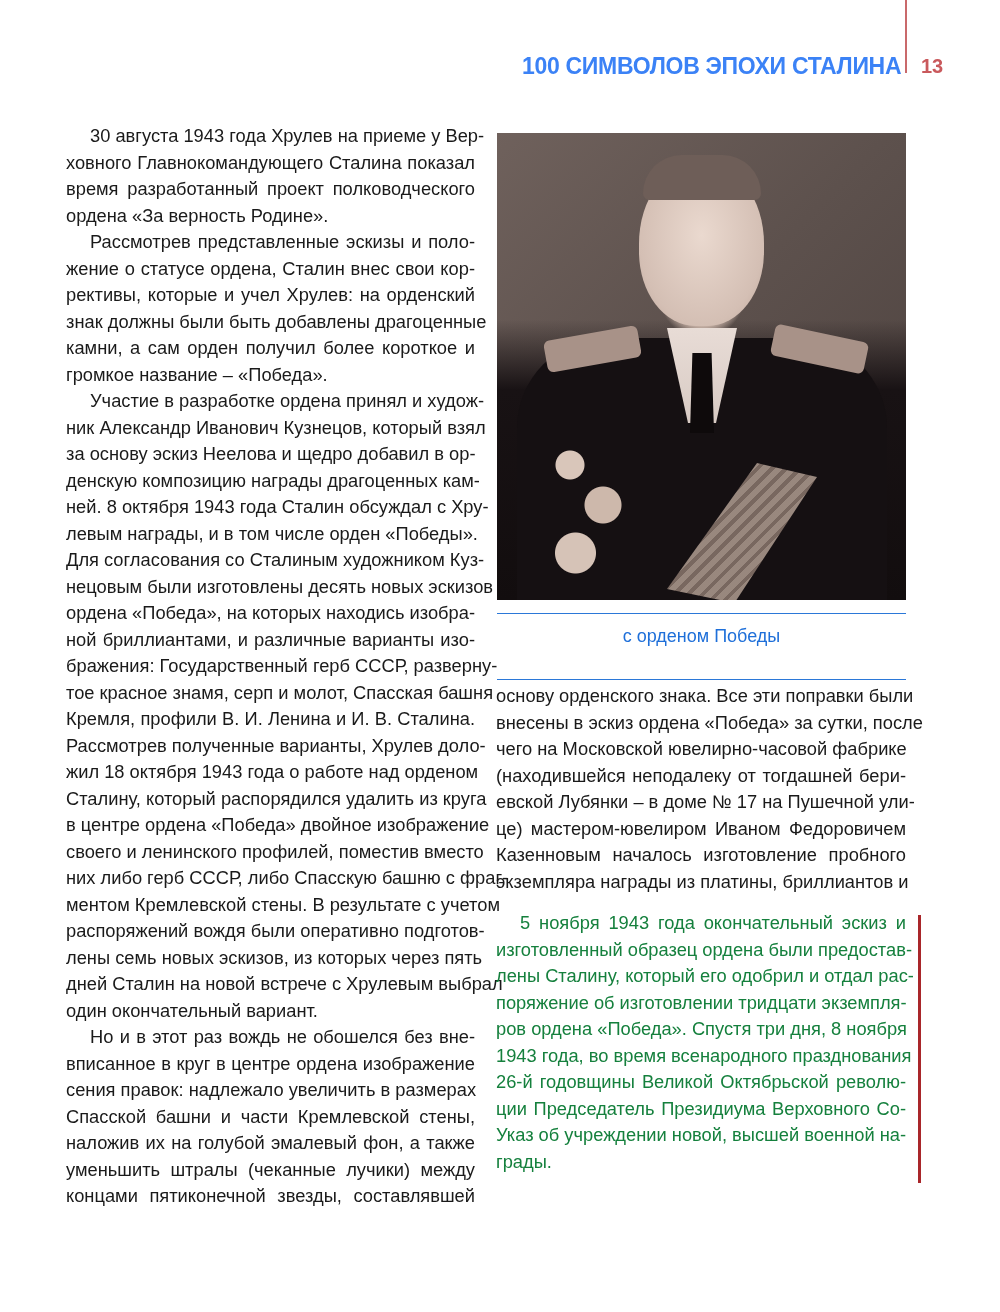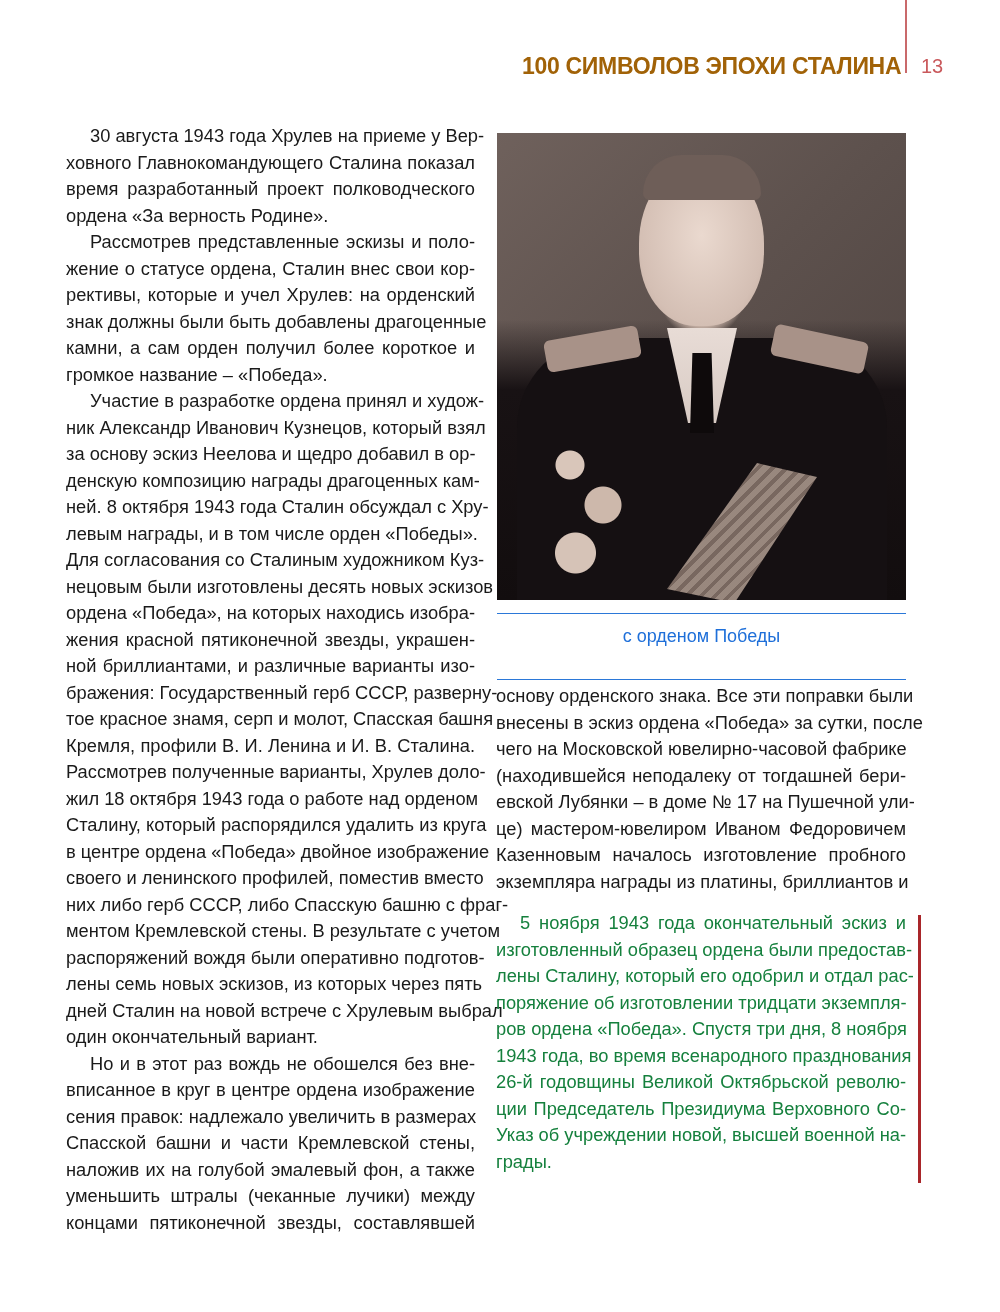--- a/index.html
+++ b/index.html
@@ -3,29 +3,29 @@
   <meta charset="utf-8">
   <style>
     html, body { margin: 0; padding: 0; }
     body {
       width: 1000px; height: 1312px; background: #ffffff; position: relative;
       font-family: "Liberation Sans", "DejaVu Sans", sans-serif;
       color: #1a1a1a; overflow: hidden;
     }
     .header-title {
       position: absolute; left: 522px; top: 53px;
-      font-size: 23px; font-weight: bold; color: #a16207; letter-spacing: -0.3px;
+      font-size: 23px; font-weight: bold; color: #3b82f6; letter-spacing: -0.3px;
       white-space: nowrap;
     }
     .header-rule {
       position: absolute; left: 905px; top: 0; width: 2px; height: 73px; background: #c9696b;
     }
     .page-number {
       position: absolute; left: 921px; top: 55px;
-      font-size: 20px; font-weight: normal; color: #c9595c;
+      font-size: 20px; font-weight: bold; color: #c9595c;
     }
     .col {
       position: absolute; font-size: 18.3px; line-height: 26.5px; text-align: justify;
     }
     .col-left { left: 66px; top: 123px; width: 409px; }
     .col-right-top { left: 496px; top: 683px; width: 410px; }
     .col-right-blue { left: 496px; top: 910px; width: 410px; color: #15803d; }
     .line { display: block; text-align: justify; text-align-last: justify; white-space: nowrap; }
     .line.last { text-align-last: left; }
     .line.indent { padding-left: 24px; }
@@ -108,21 +108,20 @@
     <span class="line last">громкое название – «Победа».</span>
     <span class="line indent">Участие в разработке ордена принял и худож-</span>
     <span class="line">ник Александр Иванович Кузнецов, который взял</span>
     <span class="line">за основу эскиз Неелова и щедро добавил в ор-</span>
     <span class="line">денскую композицию награды драгоценных кам-</span>
     <span class="line">ней. 8 октября 1943 года Сталин обсуждал с Хру-</span>
     <span class="line">левым награды, и в том числе орден «Победы».</span>
     <span class="line">Для согласования со Сталиным художником Куз-</span>
     <span class="line">нецовым были изготовлены десять новых эскизов</span>
     <span class="line">ордена «Победа», на которых находись изобра-</span>
-    <span class="line">жения красной пятиконечной звезды, украшен-</span>
     <span class="line">ной бриллиантами, и различные варианты изо-</span>
     <span class="line">бражения: Государственный герб СССР, разверну-</span>
     <span class="line">тое красное знамя, серп и молот, Спасская башня</span>
     <span class="line">Кремля, профили В. И. Ленина и И. В. Сталина.</span>
     <span class="line">Рассмотрев полученные варианты, Хрулев доло-</span>
     <span class="line">жил 18 октября 1943 года о работе над орденом</span>
     <span class="line">Сталину, который распорядился удалить из круга</span>
     <span class="line">в центре ордена «Победа» двойное изображение</span>
     <span class="line">своего и ленинского профилей, поместив вместо</span>
     <span class="line">них либо герб СССР, либо Спасскую башню с фраг-</span>

